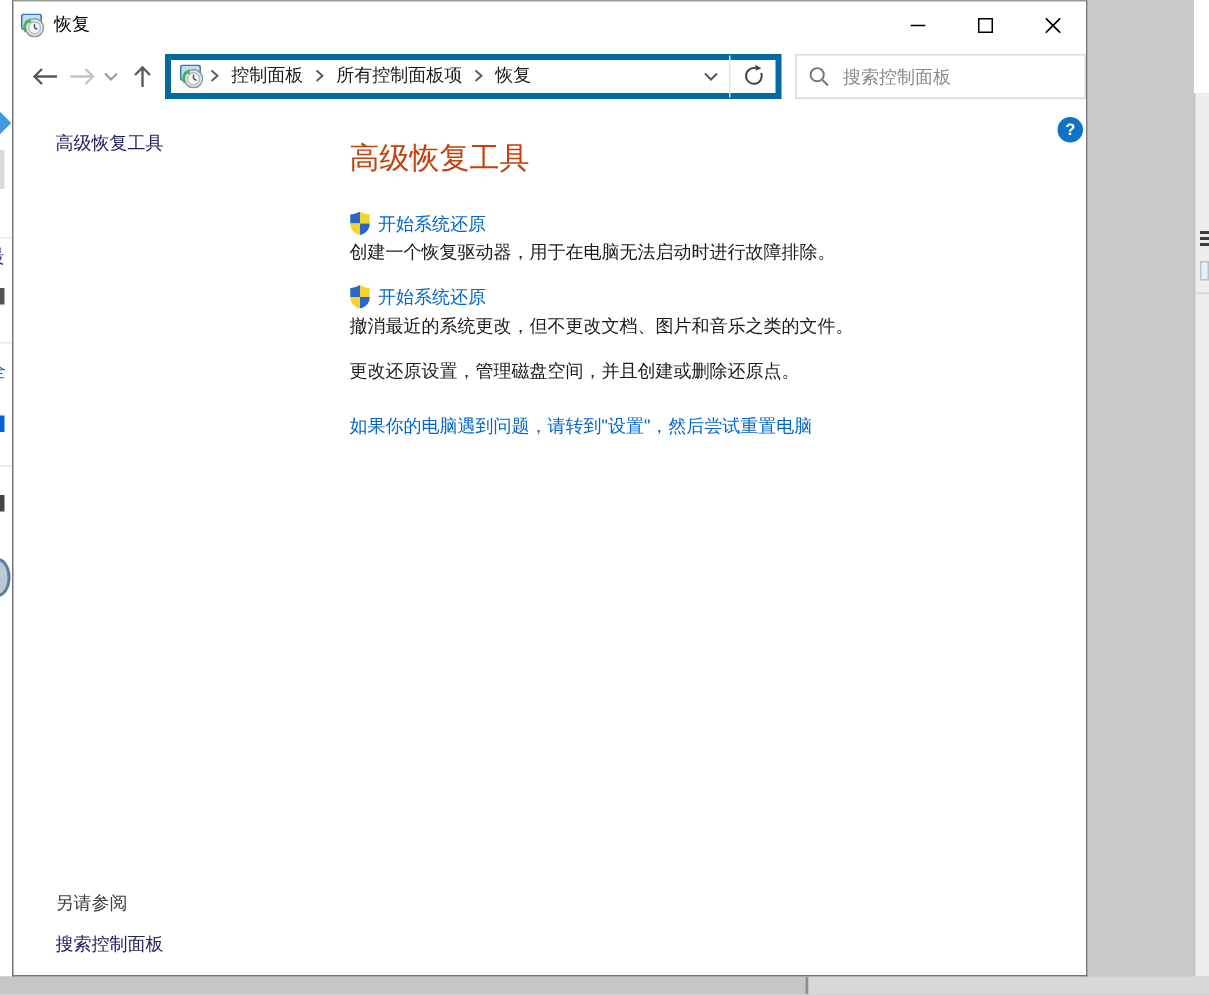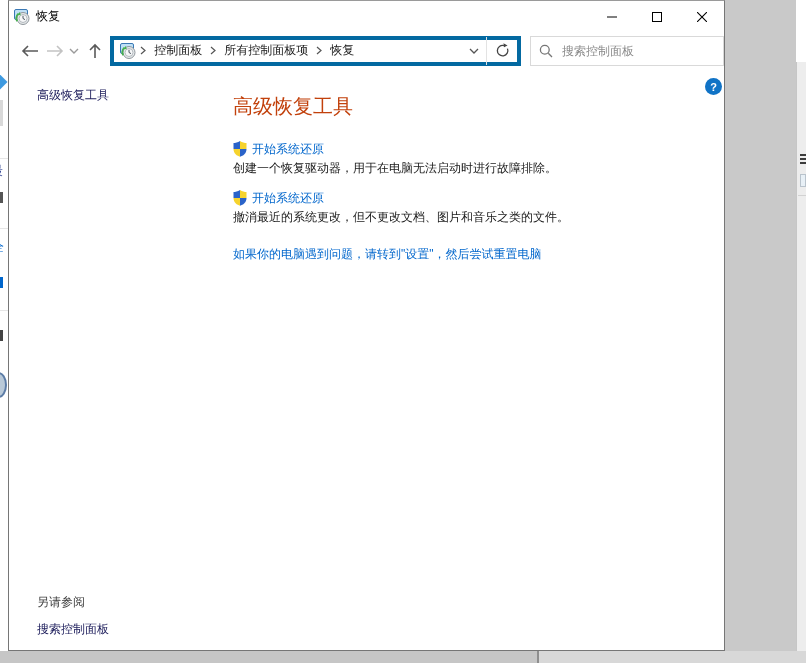--- a/index.html
+++ b/index.html
@@ -265,20 +265,21 @@
                   <path d="M0.5 8 C0.5 12.6 4 15 7 15.7 L7 8 Z" fill="#f6d32d"></path>
                   <path d="M13.5 8 C13.5 12.6 10 15 7 15.7 L7 8 Z" fill="#2a63c9"></path>
                 </svg>
               </span>
               <span class="task-label">开始系统还原</span>
             </div>
             <div class="task-desc">撤消最近的系统更改，但不更改文档、图片和音乐之类的文件。</div>
           </div>
 
           <div class="task">
+            <div class="task-desc">更改还原设置，管理磁盘空间，并且创建或删除还原点。</div>
           </div>
 
         </div>
 
         <div class="reset-link">如果你的电脑遇到问题，请转到"设置"，然后尝试重置电脑</div>
       </div>
 
     </div>
   </div>
 </div>

